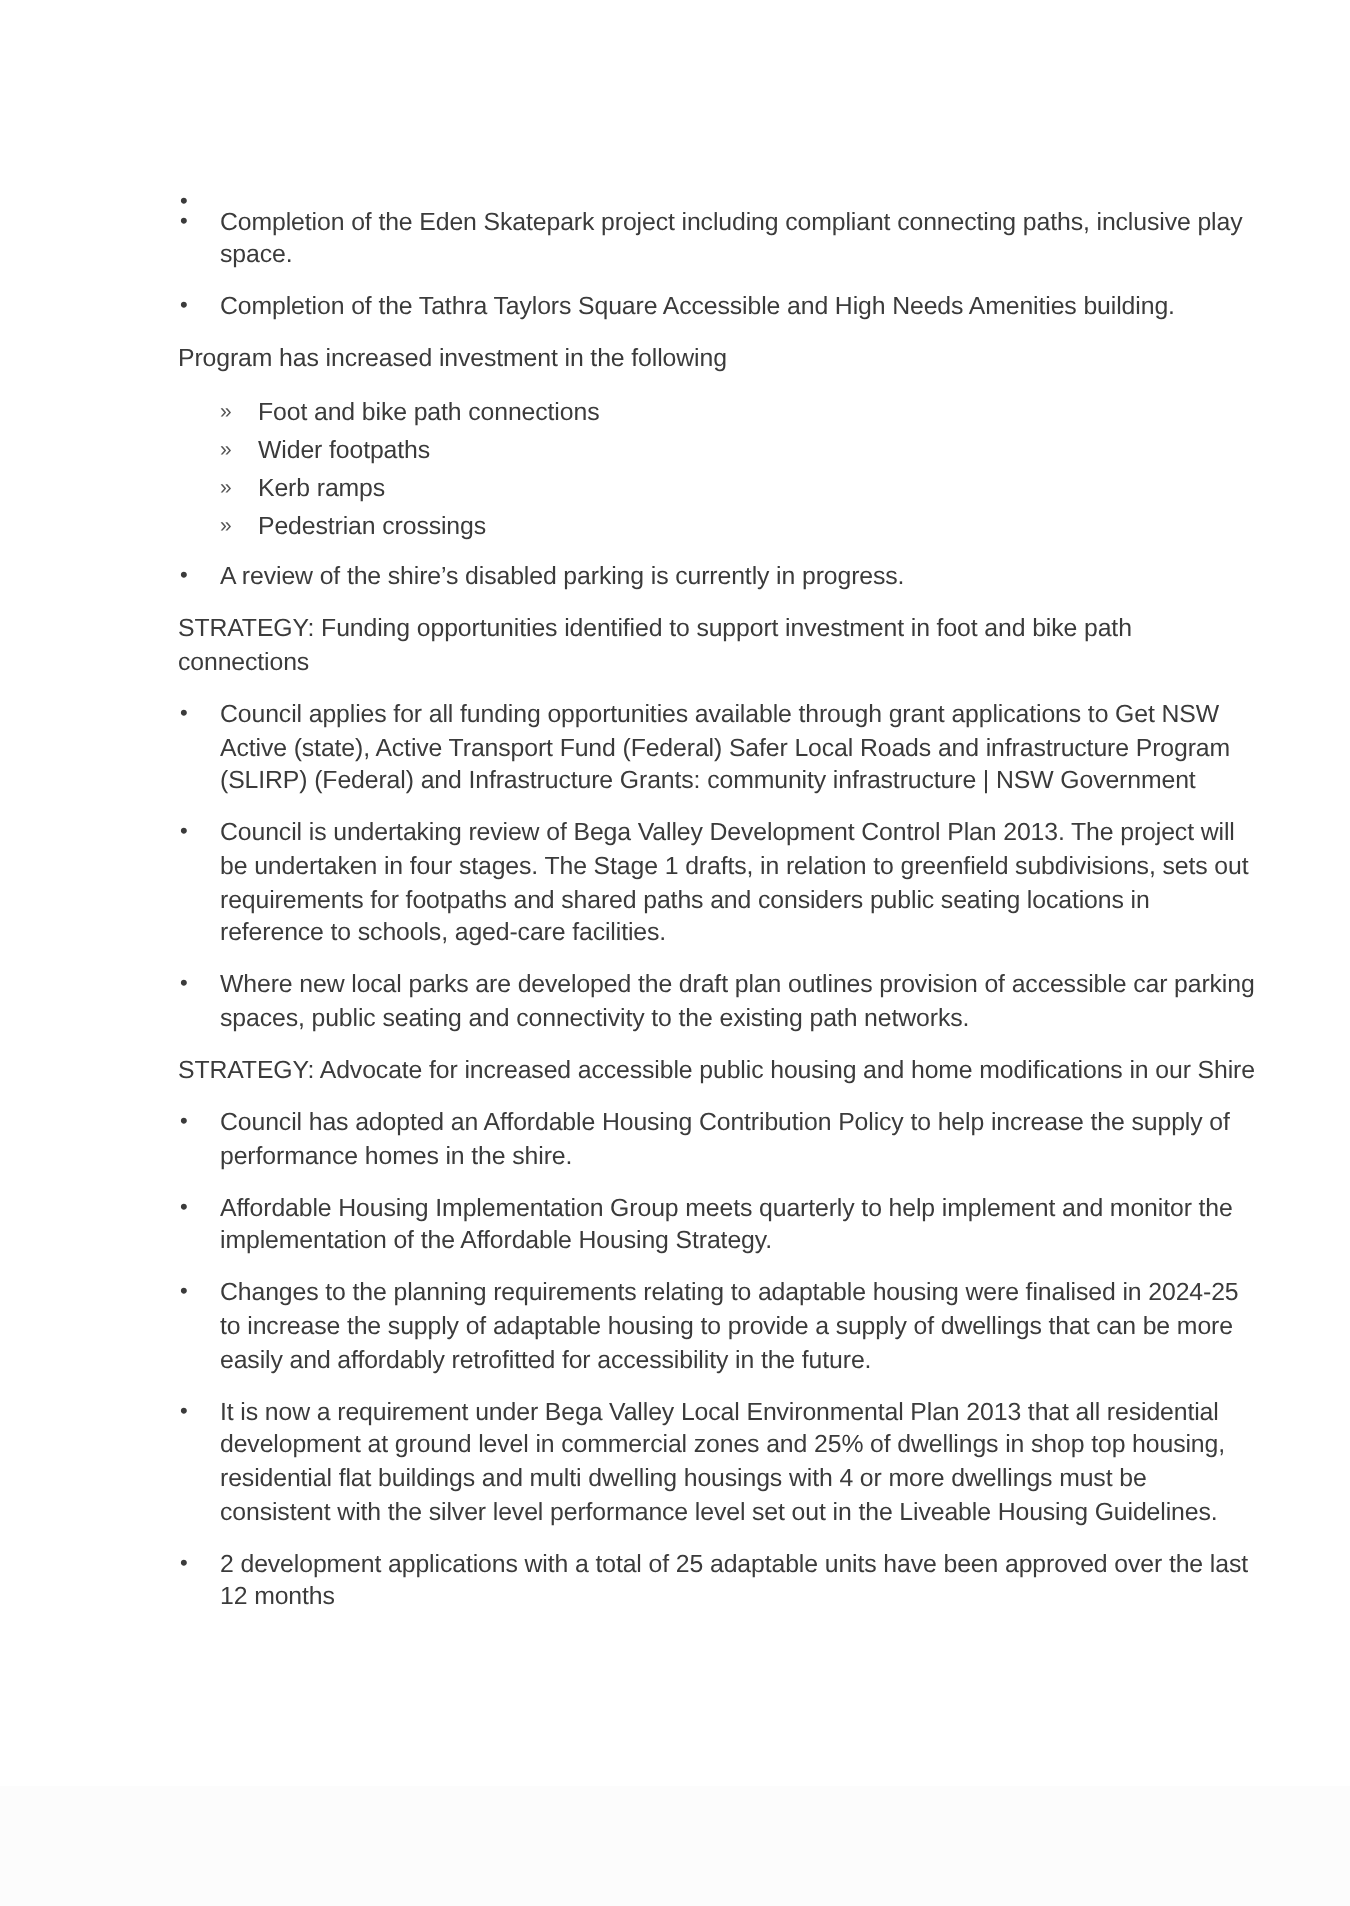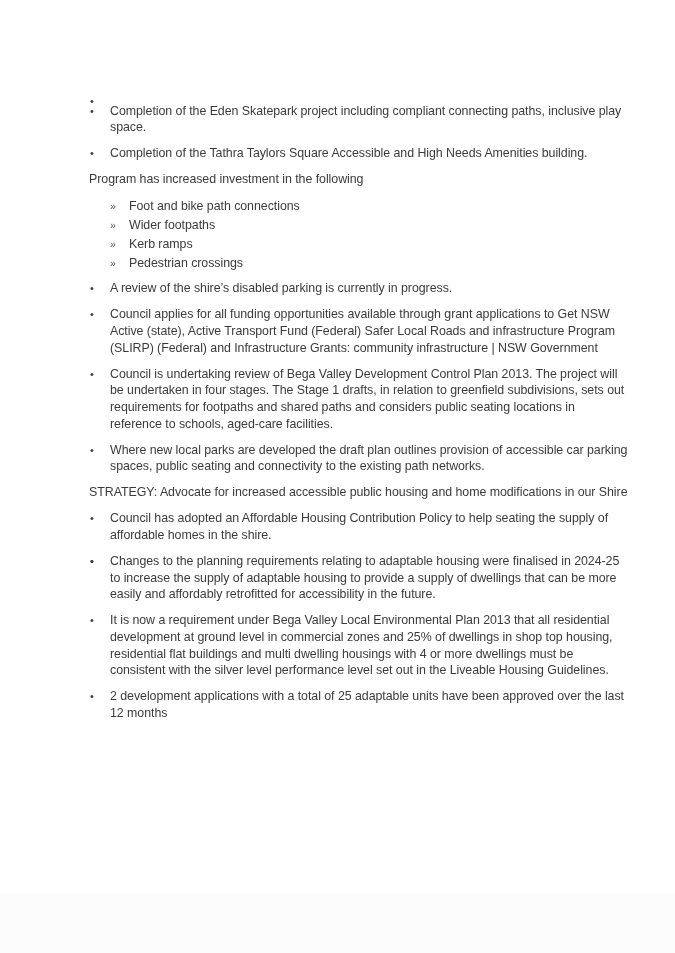--- a/index.html
+++ b/index.html
@@ -104,26 +104,27 @@
     <div class="bullet"><span class="dot">•</span><span>Completion of the Eden Skatepark project including compliant connecting paths, inclusive play space.</span></div>
     <div class="bullet"><span class="dot">•</span><span>Completion of the Tathra Taylors Square Accessible and High Needs Amenities building.</span></div>
     <p class="para">Program has increased investment in the following</p>
     <div class="sub-list">
       <div class="sub-item"><span class="raquo">»</span><span>Foot and bike path connections</span></div>
       <div class="sub-item"><span class="raquo">»</span><span>Wider footpaths</span></div>
       <div class="sub-item"><span class="raquo">»</span><span>Kerb ramps</span></div>
       <div class="sub-item"><span class="raquo">»</span><span>Pedestrian crossings</span></div>
     </div>
     <div class="bullet"><span class="dot">•</span><span>A review of the shire’s disabled parking is currently in progress.</span></div>
+    <p class="para">STRATEGY: Funding opportunities identified to support investment in foot and bike path connections</p>
     <div class="bullet"><span class="dot">•</span><span>Council applies for all funding opportunities available through grant applications to Get NSW Active (state), Active Transport Fund (Federal) Safer Local Roads and infrastructure Program (SLIRP) (Federal) and Infrastructure Grants: community infrastructure | NSW Government</span></div>
     <div class="bullet"><span class="dot">•</span><span>Council is undertaking review of Bega Valley Development Control Plan 2013. The project will be undertaken in four stages. The Stage 1 drafts, in relation to greenfield subdivisions, sets out requirements for footpaths and shared paths and considers public seating locations in reference to schools, aged-care facilities.</span></div>
     <div class="bullet"><span class="dot">•</span><span>Where new local parks are developed the draft plan outlines provision of accessible car parking spaces, public seating and connectivity to the existing path networks.</span></div>
     <p class="para">STRATEGY: Advocate for increased accessible public housing and home modifications in our Shire</p>
-    <div class="bullet"><span class="dot">•</span><span>Council has adopted an Affordable Housing Contribution Policy to help seating the supply of affordable homes in the shire.</span></div>
-    <div class="bullet"><span class="dot">•</span></div>
+    <div class="bullet"><span class="dot">•</span><span>Council has adopted an Affordable Housing Contribution Policy to help increase the supply of performance homes in the shire.</span></div>
+    <div class="bullet"><span class="dot">•</span><span>Affordable Housing Implementation Group meets quarterly to help implement and monitor the implementation of the Affordable Housing Strategy.</span></div>
     <div class="bullet"><span class="dot">•</span><span>Changes to the planning requirements relating to adaptable housing were finalised in 2024-25 to increase the supply of adaptable housing to provide a supply of dwellings that can be more easily and affordably retrofitted for accessibility in the future.</span></div>
     <div class="bullet"><span class="dot">•</span><span>It is now a requirement under Bega Valley Local Environmental Plan 2013 that all residential development at ground level in commercial zones and 25% of dwellings in shop top housing, residential flat buildings and multi dwelling housings with 4 or more dwellings must be consistent with the silver level performance level set out in the Liveable Housing Guidelines.</span></div>
     <div class="bullet"><span class="dot">•</span><span>2 development applications with a total of 25 adaptable units have been approved over the last 12 months</span></div>
   </div>
 
 <div class="footer-band"></div>
 <div class="footer">
   <span class="page-number">76</span>
   <div class="color-blocks">
       <span class="color-block" style="background: rgb(10, 82, 40);"></span>

